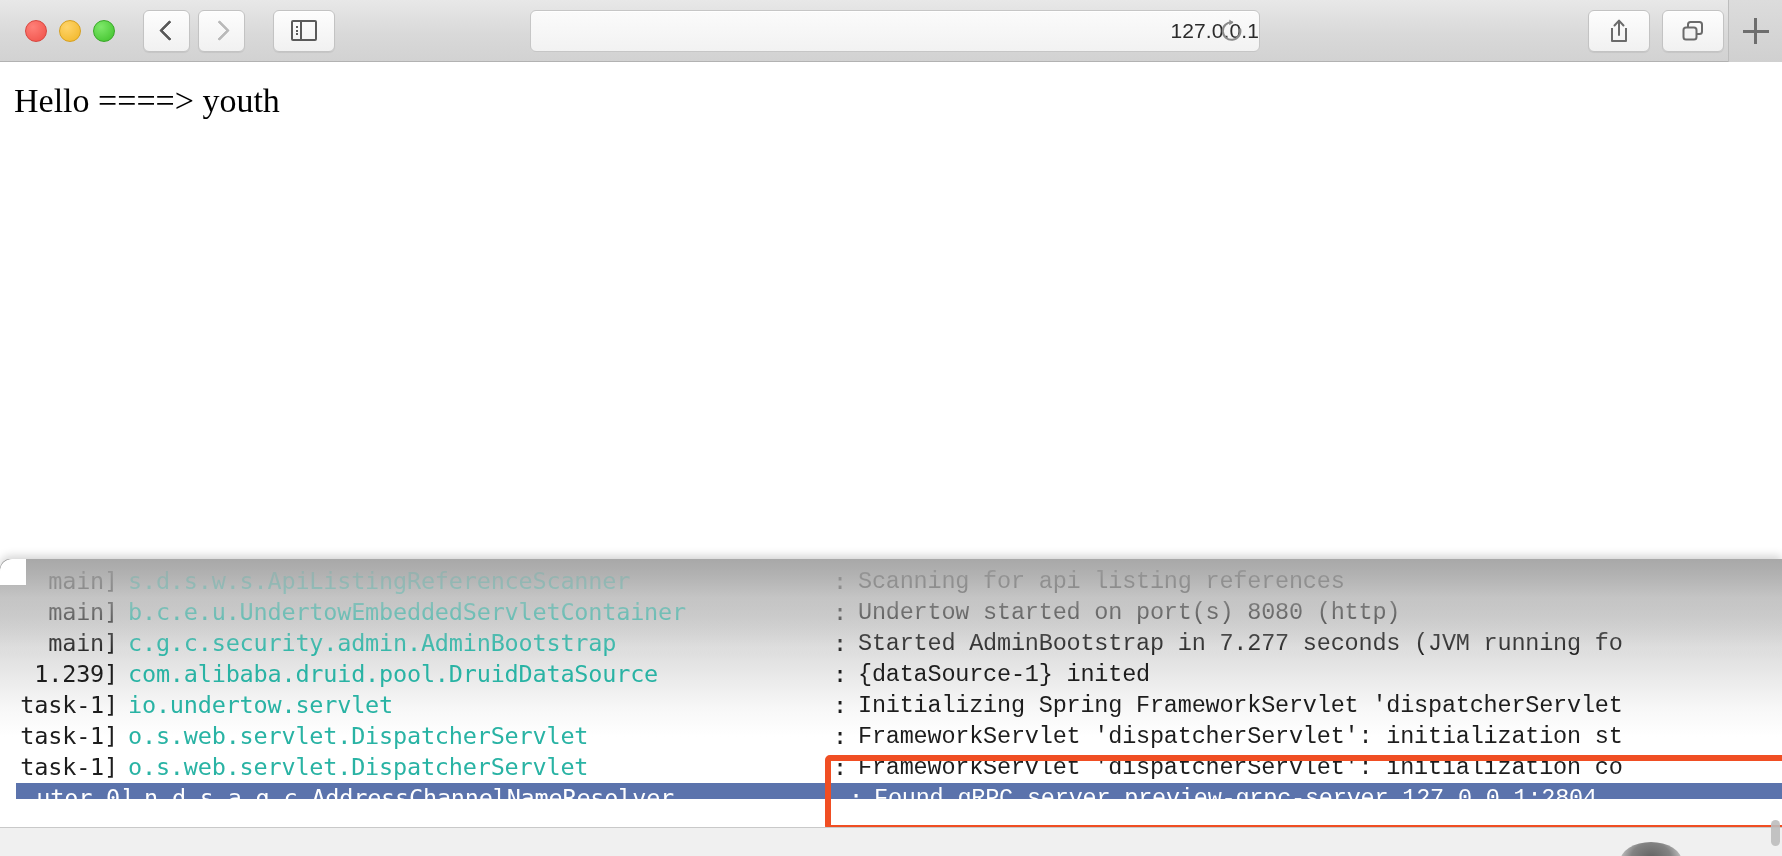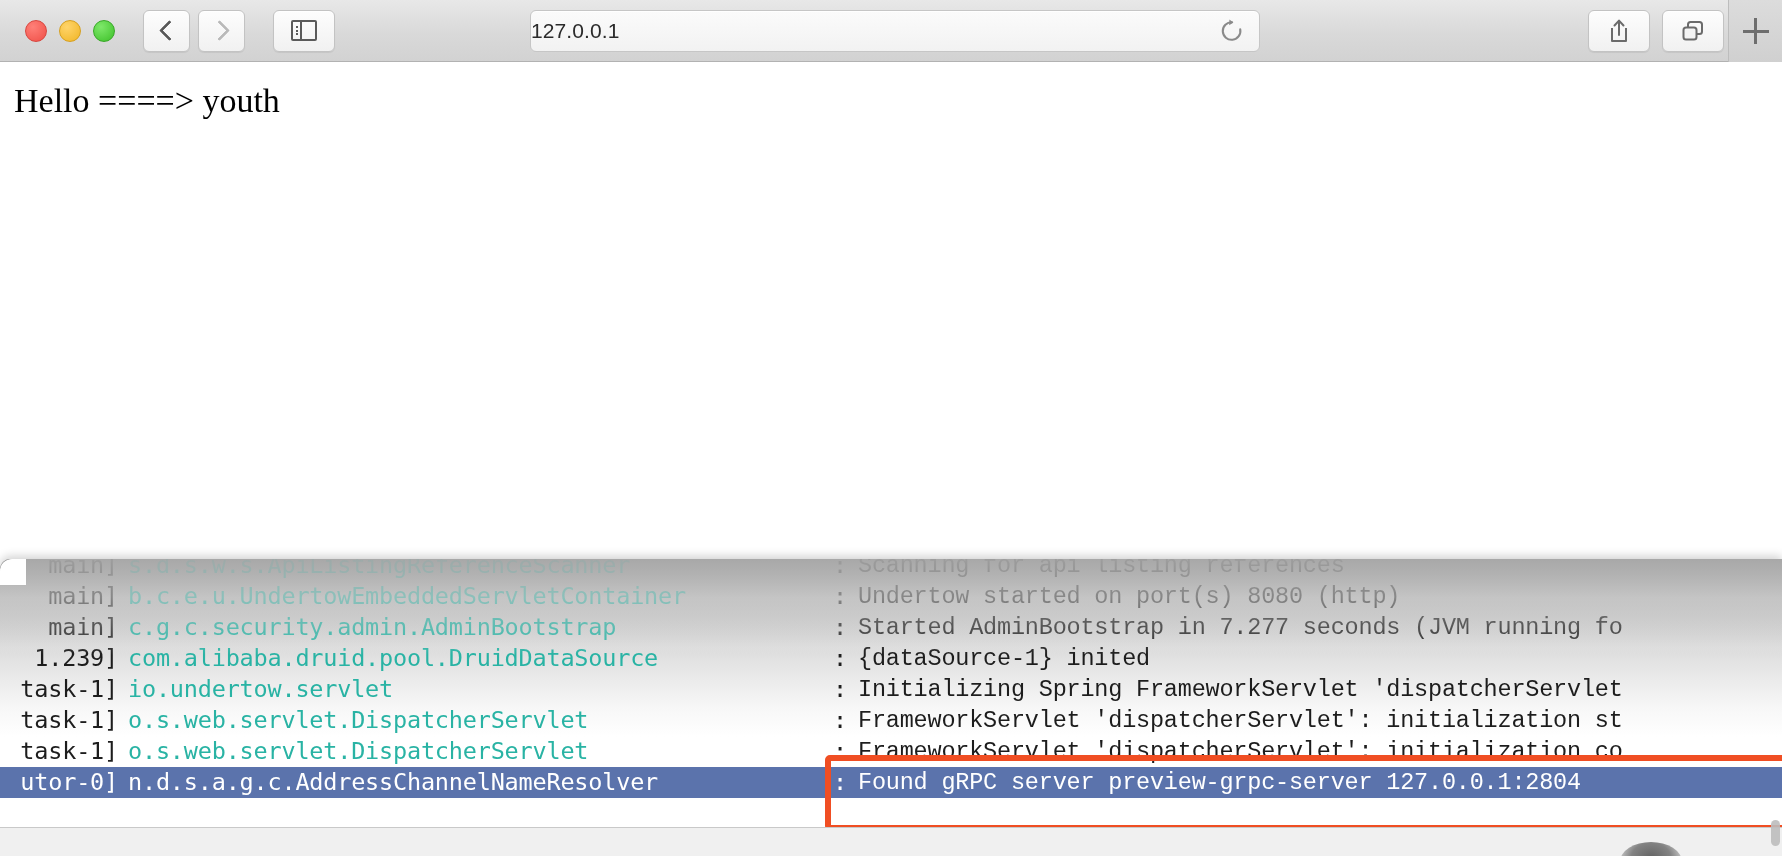--- a/index.html
+++ b/index.html
@@ -39,21 +39,21 @@
 
   .sidebar-glyph { width: 26px; height: 21px; border: 2px solid #5a5a5a; border-radius: 2px; display: flex; }
   .sidebar-glyph .sb-left { width: 9px; border-right: 2px solid #5a5a5a; display:flex; flex-direction:column; justify-content:space-evenly; align-items:center; padding: 2px 0;}
   .sidebar-glyph .dot { width: 2px; height: 2px; background:#5a5a5a; }
 
   .urlbar {
     position: absolute; left: 530px; top: 10px; width: 730px; height: 42px;
     background: linear-gradient(to bottom, #fbfbfb, #f2f2f2);
     border: 1px solid #c6c6c6; border-radius: 6px;
     box-shadow: 0 1px 0 rgba(255,255,255,.9) inset;
-    display: flex; align-items: center; justify-content: flex-start;
+    display: flex; align-items: center; justify-content: flex-end;
   }
   .urlbar .url-text { font-size: 21px; color: #2b2b2b; letter-spacing: .1px; font-family: "Liberation Sans", sans-serif; }
   .reload {
     position: absolute; right: 14px; top: 50%; transform: translateY(-50%);
     width: 26px; height: 26px;
   }
 
   .right-tools { position: absolute; right: 58px; top: 10px; display: flex; gap: 12px; }
   .plus-tab {
     position: absolute; right: 0; top: 0; width: 54px; height: 62px;
@@ -94,21 +94,21 @@
     font-family: "DejaVu Sans Mono", monospace;
     font-size: 23.5px;
     white-space: pre;
     color: #1d1d1d;
     letter-spacing: -0.2px;
   }
   .log-line .thread { color: #1d1d1d; }
   .log-line .logger { color: #29b3a4; }
   .log-line .sep   { color: #1d1d1d; }
   .log-line .msg   { color: #1d1d1d; font-family: Liberation Mono, monospace; }
-  .log-line.selected { background: #5b73ac; }
+  .log-line.selected { background: #5b73ac; margin-left: 16px; }
   .log-line.selected .thread,
   .log-line.selected .logger,
   .log-line.selected .sep,
   .log-line.selected .msg { color: #ffffff; }
 
   
   .fade-mask {
     position: absolute; left: 0; top: 0; width: 1782px; height: 96px;
     background: linear-gradient(to bottom, rgba(168,168,168,.92) 0%, rgba(200,200,200,.62) 40%, rgba(245,245,245,.10) 92%, rgba(255,255,255,0) 100%);
     pointer-events: none;
@@ -207,21 +207,21 @@
       <span class="bar-h"></span>
       <span class="bar-v"></span>
     </div>
   </div>
 
   <div class="page">
     <div class="page-text">Hello ====&gt; youth</div>
   </div>
 
   <div class="console-win">
-    <div class="console-inner" id="console-inner" style="padding-top: 0px;">
+    <div class="console-inner" id="console-inner" style="padding-top: 16px;">
         <div class="log-line" style="margin-top: -9px;"><span class="thread" style="position: absolute; left: 0px; width: 118px; text-align: right; overflow: hidden;">main]</span><span class="logger" style="position: absolute; left: 128px;">s.d.s.w.s.ApiListingReferenceScanner</span><span class="sep" style="position: absolute; left: 833px;">:</span><span class="msg" style="position: absolute; left: 858px;">Scanning for api listing references</span></div>
         <div class="log-line"><span class="thread" style="position: absolute; left: 0px; width: 118px; text-align: right; overflow: hidden;">main]</span><span class="logger" style="position: absolute; left: 128px;">b.c.e.u.UndertowEmbeddedServletContainer</span><span class="sep" style="position: absolute; left: 833px;">:</span><span class="msg" style="position: absolute; left: 858px;">Undertow started on port(s) 8080 (http)</span></div>
         <div class="log-line"><span class="thread" style="position: absolute; left: 0px; width: 118px; text-align: right; overflow: hidden;">main]</span><span class="logger" style="position: absolute; left: 128px;">c.g.c.security.admin.AdminBootstrap</span><span class="sep" style="position: absolute; left: 833px;">:</span><span class="msg" style="position: absolute; left: 858px;">Started AdminBootstrap in 7.277 seconds (JVM running fo</span></div>
         <div class="log-line"><span class="thread" style="position: absolute; left: 0px; width: 118px; text-align: right; overflow: hidden;">1.239]</span><span class="logger" style="position: absolute; left: 128px;">com.alibaba.druid.pool.DruidDataSource</span><span class="sep" style="position: absolute; left: 833px;">:</span><span class="msg" style="position: absolute; left: 858px;">{dataSource-1} inited</span></div>
         <div class="log-line"><span class="thread" style="position: absolute; left: 0px; width: 118px; text-align: right; overflow: hidden;">task-1]</span><span class="logger" style="position: absolute; left: 128px;">io.undertow.servlet</span><span class="sep" style="position: absolute; left: 833px;">:</span><span class="msg" style="position: absolute; left: 858px;">Initializing Spring FrameworkServlet 'dispatcherServlet</span></div>
         <div class="log-line"><span class="thread" style="position: absolute; left: 0px; width: 118px; text-align: right; overflow: hidden;">task-1]</span><span class="logger" style="position: absolute; left: 128px;">o.s.web.servlet.DispatcherServlet</span><span class="sep" style="position: absolute; left: 833px;">:</span><span class="msg" style="position: absolute; left: 858px;">FrameworkServlet 'dispatcherServlet': initialization st</span></div>
         <div class="log-line"><span class="thread" style="position: absolute; left: 0px; width: 118px; text-align: right; overflow: hidden;">task-1]</span><span class="logger" style="position: absolute; left: 128px;">o.s.web.servlet.DispatcherServlet</span><span class="sep" style="position: absolute; left: 833px;">:</span><span class="msg" style="position: absolute; left: 858px;">FrameworkServlet 'dispatcherServlet': initialization co</span></div>
         <div class="log-line selected"><span class="thread" style="position: absolute; left: 0px; width: 118px; text-align: right; overflow: hidden;">utor-0]</span><span class="logger" style="position: absolute; left: 128px;">n.d.s.a.g.c.AddressChannelNameResolver</span><span class="sep" style="position: absolute; left: 833px;">:</span><span class="msg" style="position: absolute; left: 858px;">Found gRPC server preview-grpc-server 127.0.0.1:2804</span></div>
       </div>
     <div class="fade-mask"></div>

